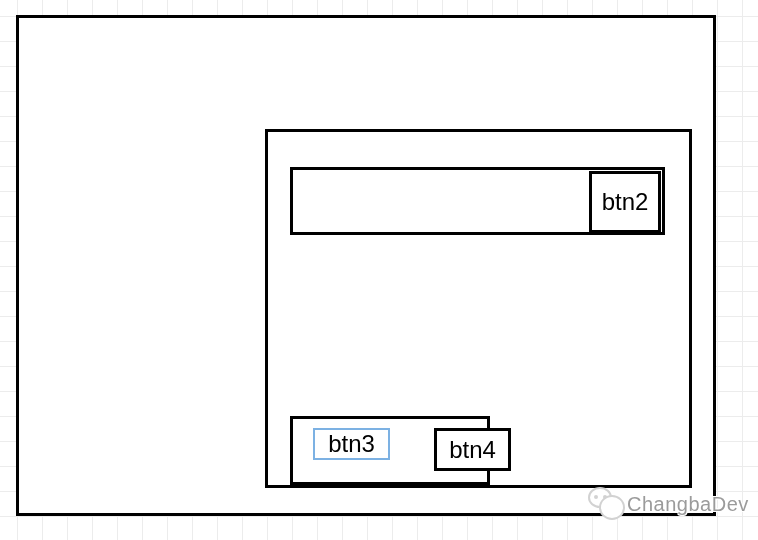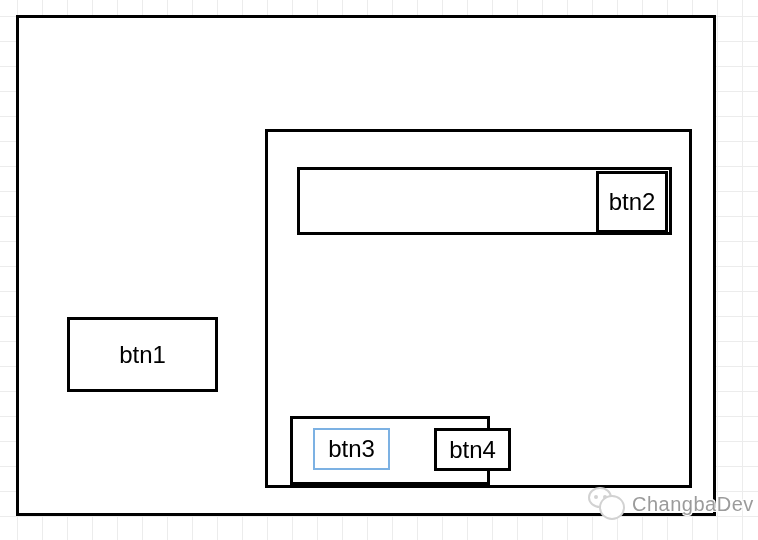--- a/index.html
+++ b/index.html
@@ -27,37 +27,37 @@
     background-size:25px 25px;
     background-position:17px 16px;
   }
   .frame{
     position:absolute;
     background:var(--fill);
     border:3px solid var(--stroke);
   }
   .frame.outer{left:16px;top:15px;width:700px;height:501px;}
   .frame.panel{left:246px;top:111px;width:427px;height:359px;}
-  .frame.toolbar{left:22px;top:35px;width:375px;height:68px;margin-left:7px;}
+  .frame.toolbar{left:22px;top:35px;width:375px;height:68px;}
   .frame.group{left:22px;top:284px;width:200px;height:69px;}
   .btn{
     position:absolute;
     background:var(--fill);
     border:3px solid var(--stroke);
     display:flex;align-items:center;justify-content:center;
     font-size:24px;line-height:1;color:var(--text);
     cursor:default;
   }
   .btn.b1{left:48px;top:299px;width:151px;height:75px;}
   .btn.b2{left:296px;top:1px;width:72px;height:62px;}
-  .btn.b3{left:20px;top:9px;width:77px;height:42px;border:2px solid var(--btn3-border);}
+  .btn.b3{left:20px;top:9px;width:77px;height:32px;border:2px solid var(--btn3-border);}
   .btn.b4{left:97px;top:9px;width:77px;height:43px;margin-left:44px;}
   .watermark{
     position:absolute;left:585px;top:485px;height:38px;
-    display:flex;align-items:center;gap:5px;z-index:5;
+    display:flex;align-items:center;z-index:5;
     pointer-events:none;
   }
   .wm-logo{position:relative;width:42px;height:36px;display:inline-block;}
   .wm-logo .c1{
     position:absolute;left:3px;top:1px;width:24px;height:21px;border-radius:50%;
     background:#ffffff;border:2px solid var(--watermark-logo-outline);
   }
   .wm-logo .c2{
     position:absolute;left:14px;top:9px;width:26px;height:25px;border-radius:50%;
     background:#ffffff;border:2px solid var(--watermark-logo-outline);
@@ -73,21 +73,20 @@
     white-space:nowrap;
   }
 </style>
 </head>
 <body>
 
 <div class="canvas">
 
   <div class="frame outer">
 
-    <div class="btn b1">btn1</div>
 
     <div class="frame panel">
 
       <div class="frame toolbar">
         <div class="btn b2">btn2</div>
       </div>
 
       <div class="frame group">
         <div class="btn b3">btn3</div>
         <div class="btn b4">btn4</div>

